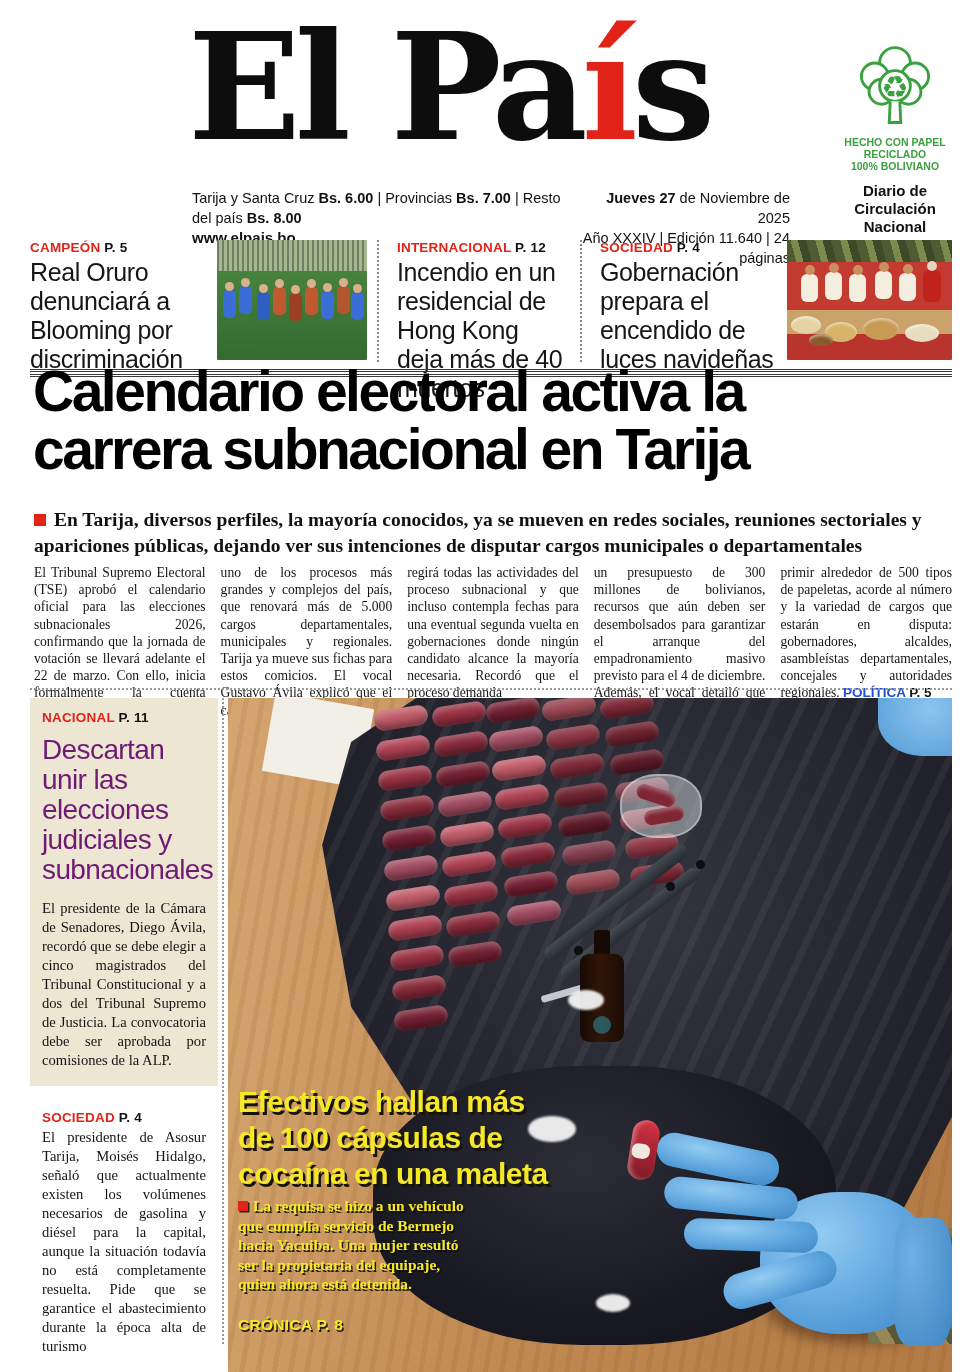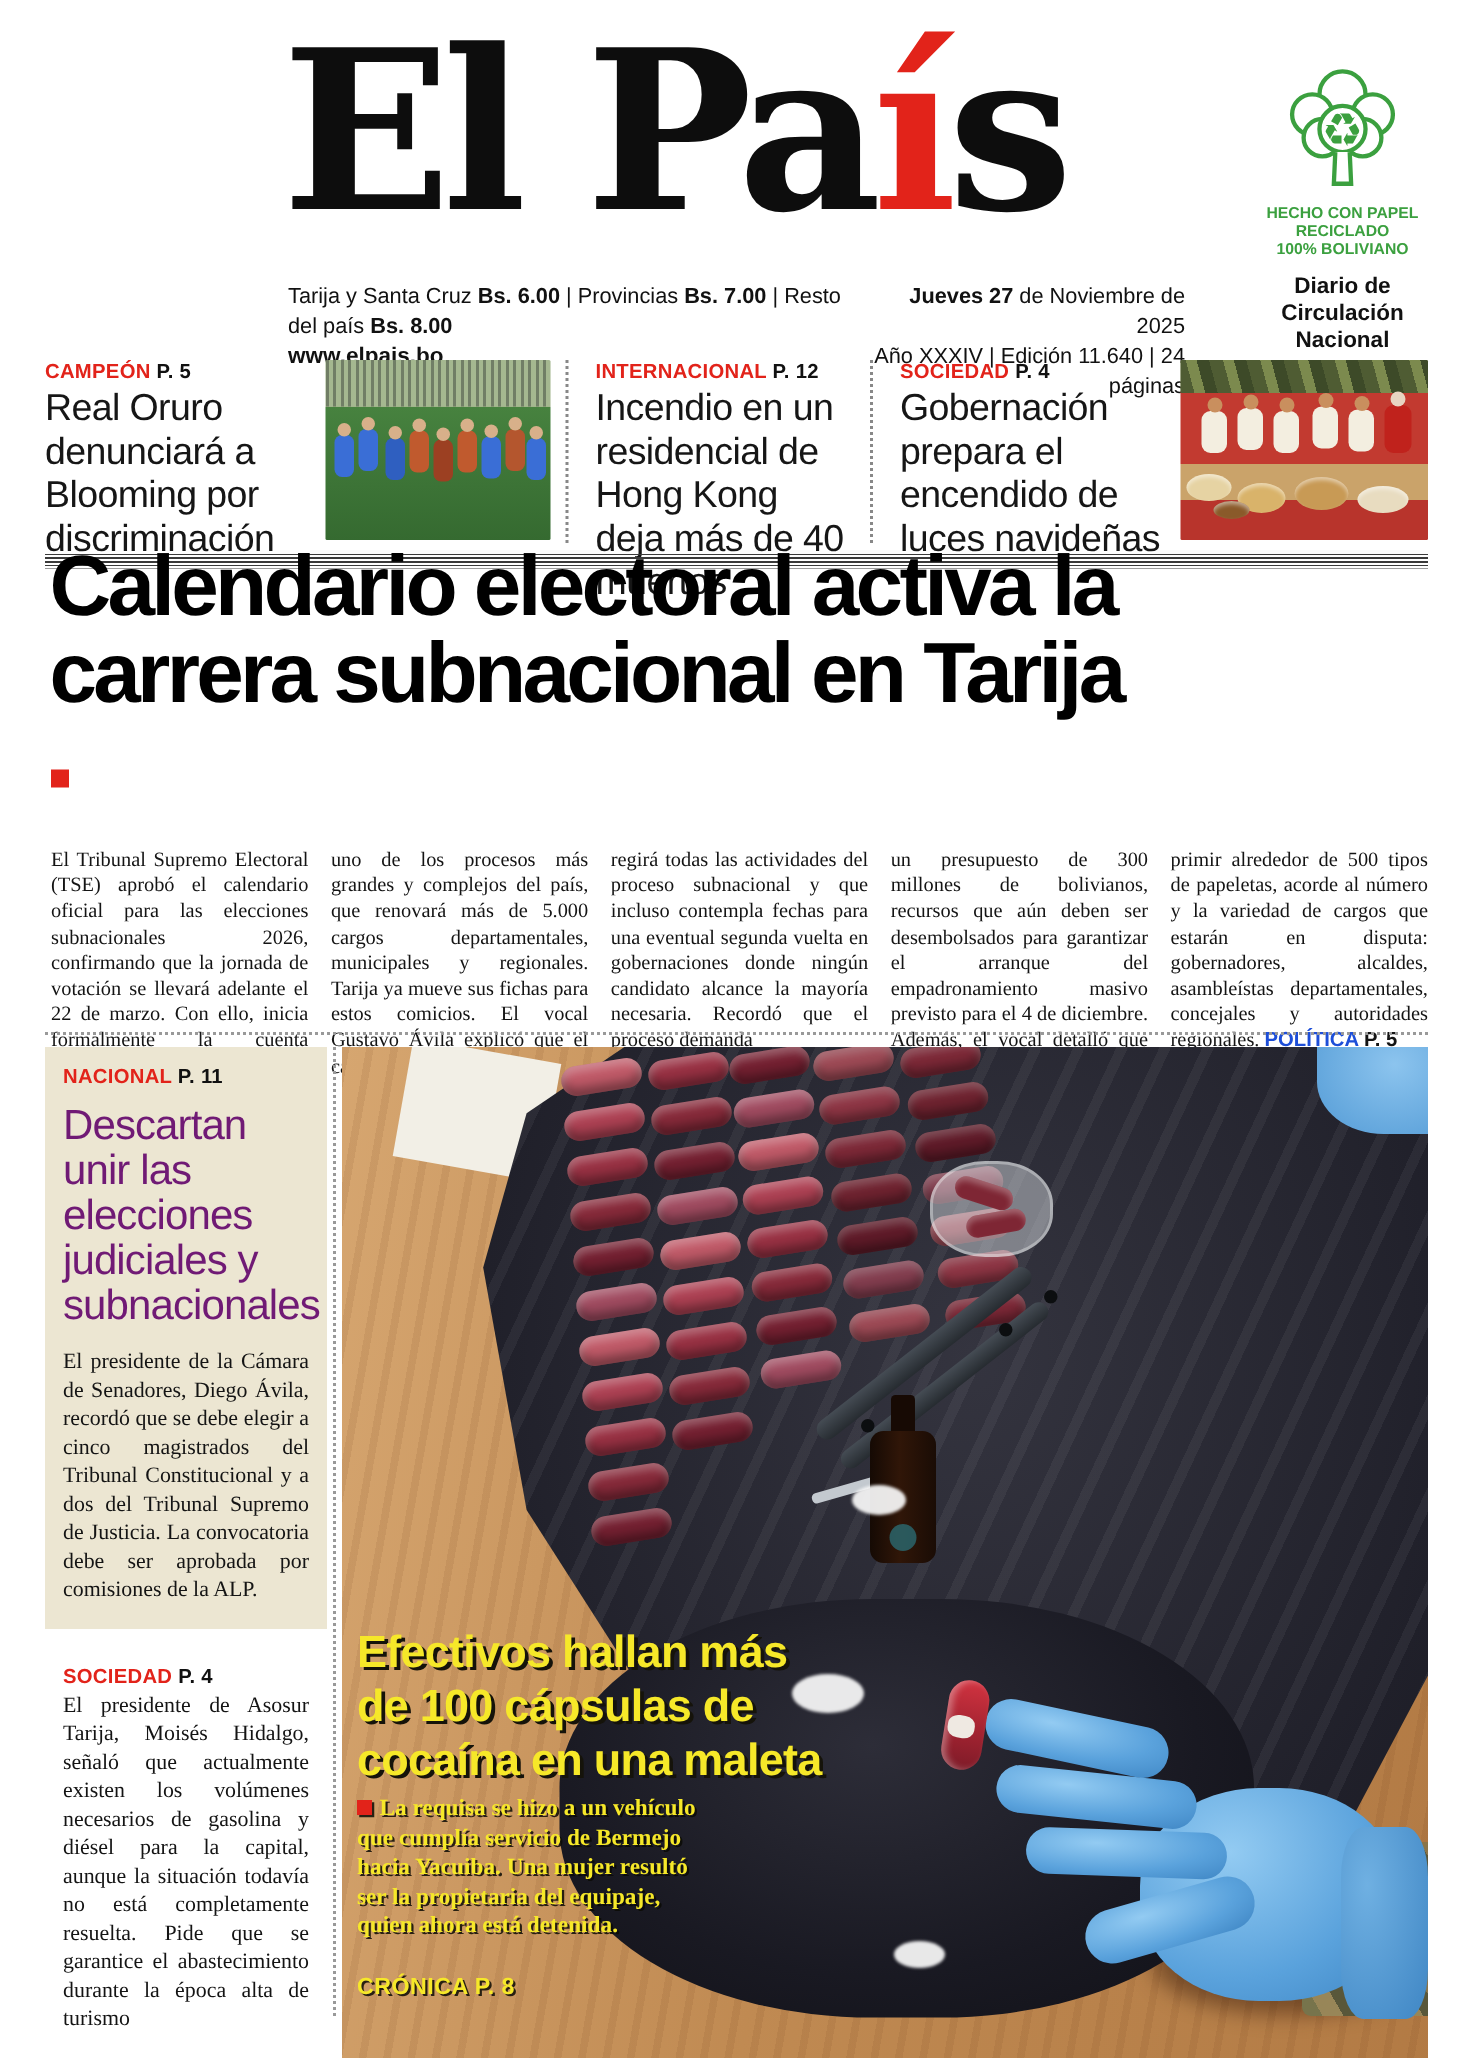--- a/index.html
+++ b/index.html
@@ -224,21 +224,21 @@
         </div>
     </div>
   </div>
 
   <div class="rule-multi"></div>
 
   <div class="lead-head">
     <div>Calendario electoral activa la</div>
     <div>carrera subnacional en Tarija</div>
   </div>
-  <p class="deck"><span class="sq-bullet"></span></p>
+  <p class="deck"><span class="sq-bullet"></span><span>En Tarija, diversos perfiles, la mayoría conocidos, ya se mueven en redes sociales, reuniones sectoriales y apariciones públicas, dejando ver sus intenciones de disputar cargos municipales o departamentales</span></p>
 
   <div class="columns">
     <div class="col">El Tribunal Supremo Electoral (TSE) aprobó el calendario oficial para las elecciones subnacionales 2026, confirmando que la jornada de votación se llevará adelante el 22 de marzo. Con ello, inicia formalmente la cuenta regresiva para</div>
     <div class="col">uno de los procesos más grandes y complejos del país, que renovará más de 5.000 cargos departamentales, municipales y regionales. Tarija ya mueve sus fichas para estos comicios. El vocal Gustavo Ávila explicó que el calendario</div>
     <div class="col">regirá todas las actividades del proceso subnacional y que incluso contempla fechas para una eventual segunda vuelta en gobernaciones donde ningún candidato alcance la mayoría necesaria. Recordó que el proceso demanda</div>
     <div class="col">un presupuesto de 300 millones de bolivianos, recursos que aún deben ser desembolsados para garantizar el arranque del empadronamiento masivo previsto para el 4 de diciembre. Además, el vocal detalló que se deberán im-</div>
     <div class="col"><span>primir alrededor de 500 tipos de papeletas, acorde al número y la variedad de cargos que estarán en disputa: gobernadores, alcaldes, asambleístas departamentales, concejales y autoridades regionales. </span><span class="jump"><span class="j-red">POLÍTICA</span> <span>P. 5</span></span></div>
   </div>
 
   <div class="dot-rule"></div>

